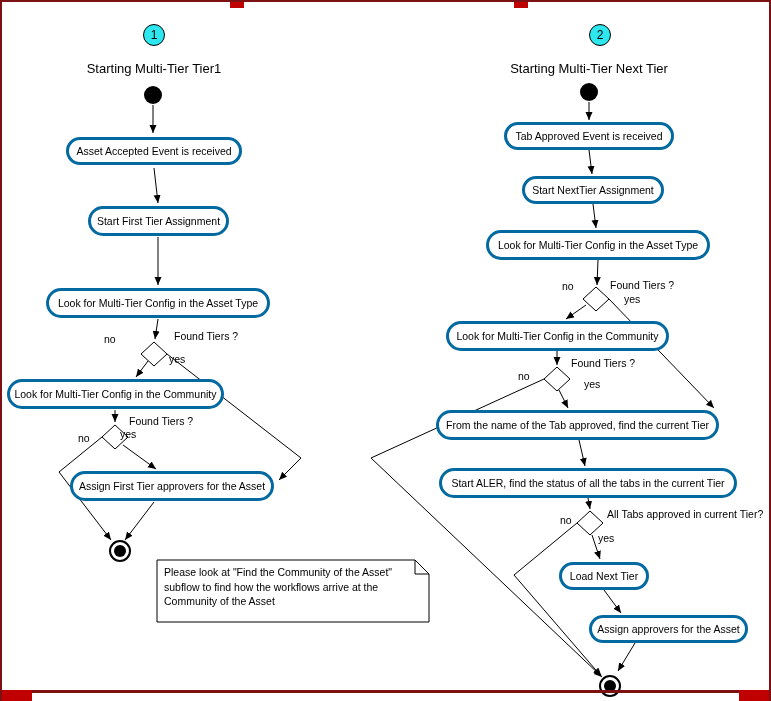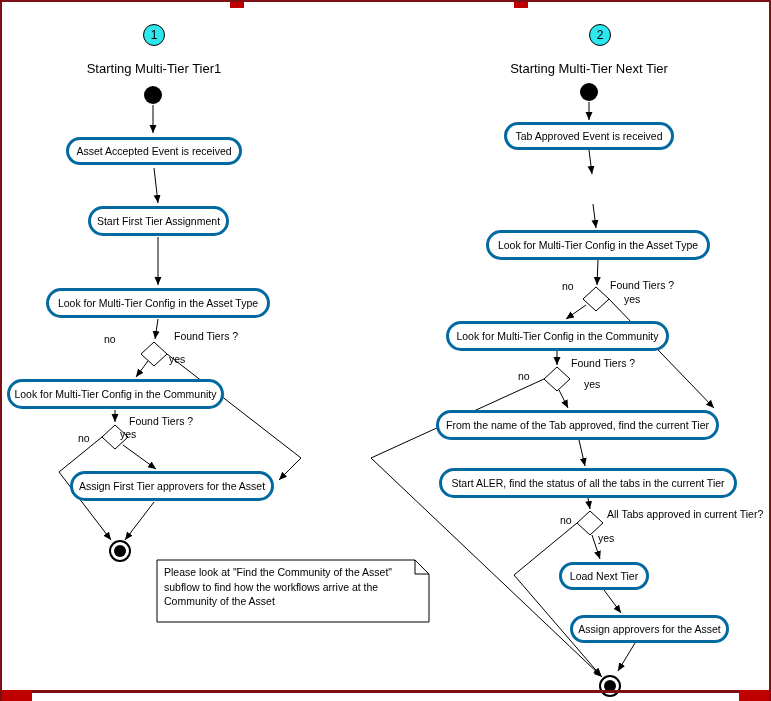--- a/index.html
+++ b/index.html
@@ -95,26 +95,27 @@
   <div class="lbl" style="left:172px;top:328px">Found Tiers ?</div>
   <div class="lbl" style="left:102px;top:331px">no</div>
   <div class="lbl" style="left:167px;top:351px">yes</div>
   <div class="lbl" style="left:127px;top:413px">Found Tiers ?</div>
   <div class="lbl" style="left:76px;top:430px">no</div>
   <div class="lbl" style="left:118px;top:426px">yes</div>
 
   <div class="note-text" style="left:162px;top:563px;width:256px">Please look at "Find the Community of the Asset" subflow  to find how the workflows arrive at the Community of the Asset</div>
 
   <div class="node" style="left:502px;top:120px;width:170px;height:28px">Tab Approved Event is received</div>
+  <div class="node" style="left:520px;top:174px;width:142px;height:28px">Start NextTier Assignment</div>
   <div class="node" style="left:484px;top:228px;width:224px;height:30px">Look for Multi-Tier Config in the Asset Type</div>
   <div class="node" style="left:444px;top:319px;width:223px;height:30px">Look for Multi-Tier Config in the Community</div>
   <div class="node" style="left:434px;top:408px;width:283px;height:30px">From the name of the Tab approved, find the current Tier</div>
   <div class="node" style="left:437px;top:466px;width:298px;height:30px">Start ALER, find the status of all the tabs in the current Tier</div>
   <div class="node" style="left:557px;top:560px;width:90px;height:28px">Load Next Tier</div>
-  <div class="node" style="left:568px;top:613px;width:159px;height:28px">Assign approvers for the Asset</div>
+  <div class="node" style="left:587px;top:613px;width:159px;height:28px">Assign approvers for the Asset</div>
 
   <div class="lbl" style="left:608px;top:277px">Found Tiers ?</div>
   <div class="lbl" style="left:560px;top:278px">no</div>
   <div class="lbl" style="left:622px;top:291px">yes</div>
   <div class="lbl" style="left:569px;top:355px">Found Tiers ?</div>
   <div class="lbl" style="left:516px;top:368px">no</div>
   <div class="lbl" style="left:582px;top:376px">yes</div>
   <div class="lbl" style="left:605px;top:506px">All Tabs approved in current Tier?</div>
   <div class="lbl" style="left:558px;top:512px">no</div>
   <div class="lbl" style="left:596px;top:530px">yes</div>

